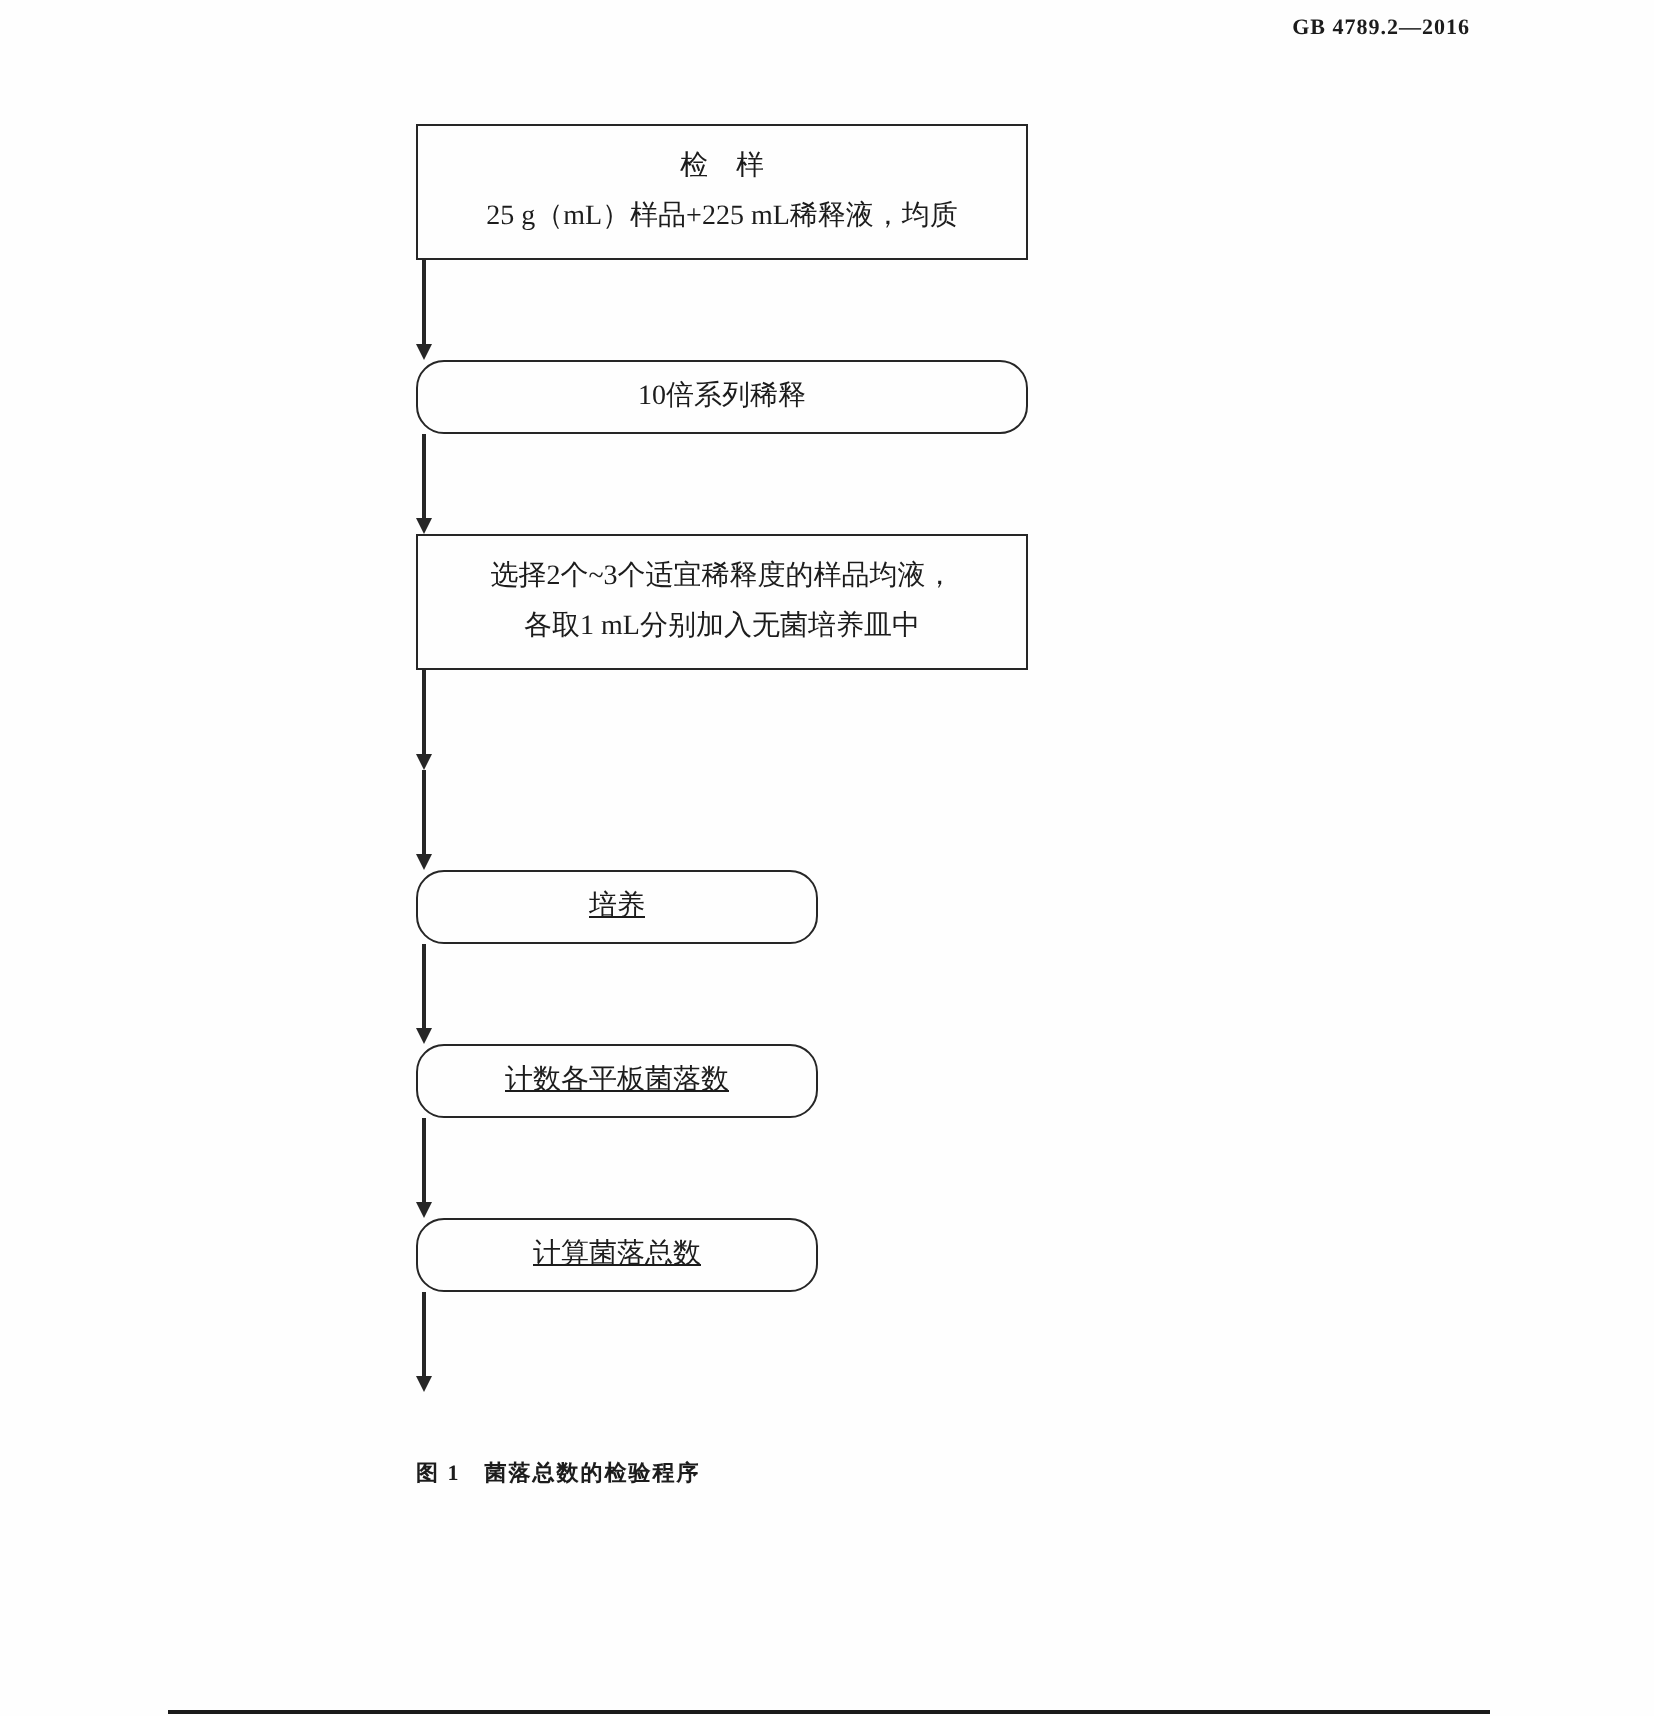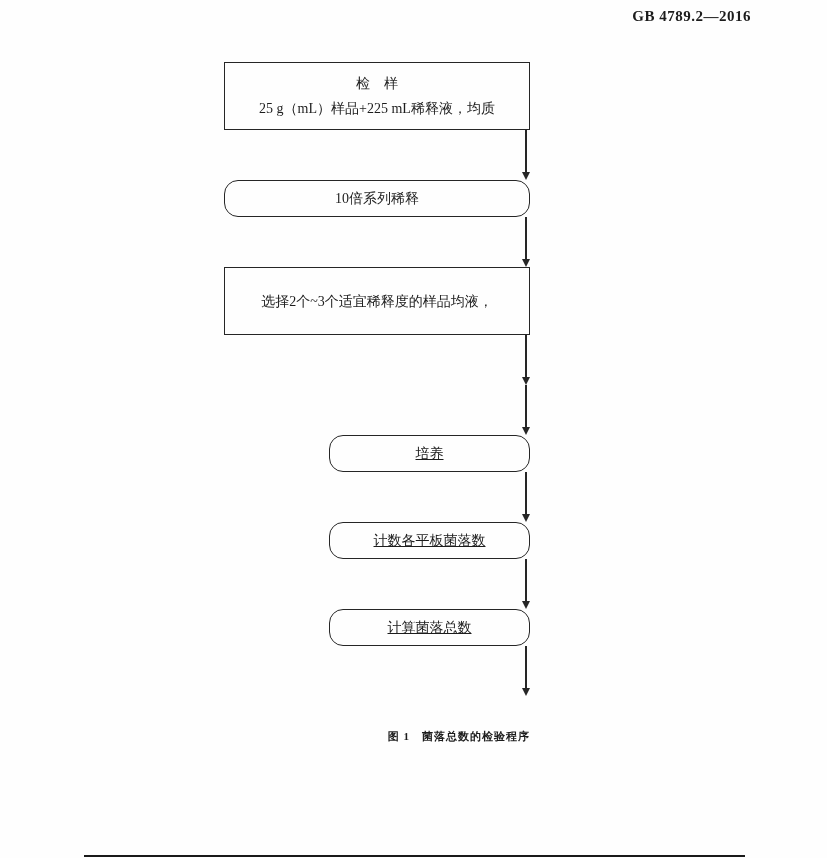--- a/index.html
+++ b/index.html
@@ -12,34 +12,34 @@
     width: 827px;
     height: 858px;
     margin: 0 auto;
     background: #fefefe;
     color: #1c1c1c;
     overflow: hidden;
   }
   .std-header {
     position: absolute;
     top: 8px;
-    right: 76px;
-    font-size: 15px;
+    right: 92px;
+    font-size: 11px;
     font-weight: 700;
     letter-spacing: 0.5px;
     white-space: nowrap;
   }
   .flow-col {
     position: absolute;
-    left: 224px;
+    left: 208px;
     top: 62px;
     width: 306px;
     display: flex;
     flex-direction: column;
-    align-items: flex-end;
+    align-items: flex-start;
   }
   .box {
     box-sizing: border-box;
     border: 1.4px solid #262626;
     background: #fefefe;
     display: flex;
     flex-direction: column;
     justify-content: center;
     align-items: center;
     font-size: 14px;
@@ -109,20 +109,21 @@
       <span class="box-line">10倍系列稀释</span>
     </div>
 
     <div class="arrow">
       <div class="arrow-line"></div>
       <div class="arrow-head"></div>
     </div>
 
     <div class="box wide h2">
       <span class="box-line">选择2个~3个适宜稀释度的样品均液，</span>
+      <span class="box-line">各取1 mL分别加入无菌培养皿中</span>
     </div>
 
     <div class="arrow">
       <div class="arrow-line"></div>
       <div class="arrow-head"></div>
     </div>
 
 
     <div class="arrow">
       <div class="arrow-line"></div>

